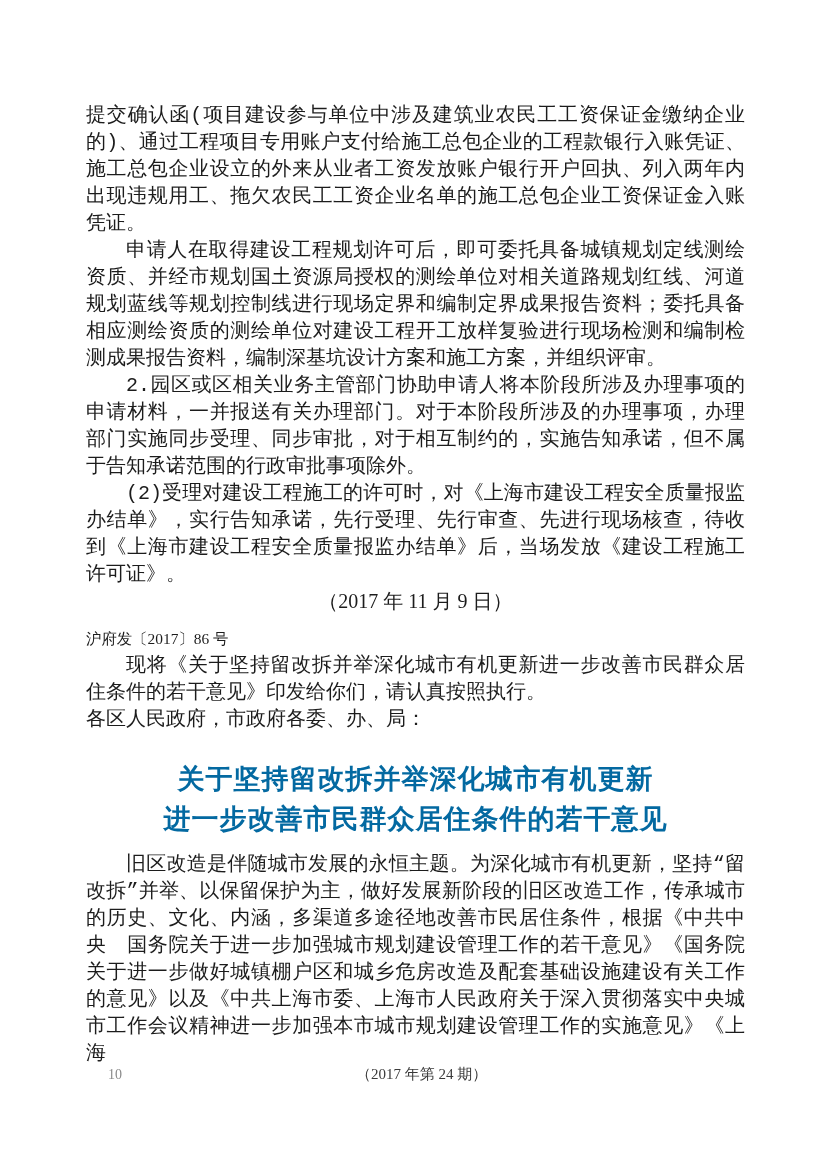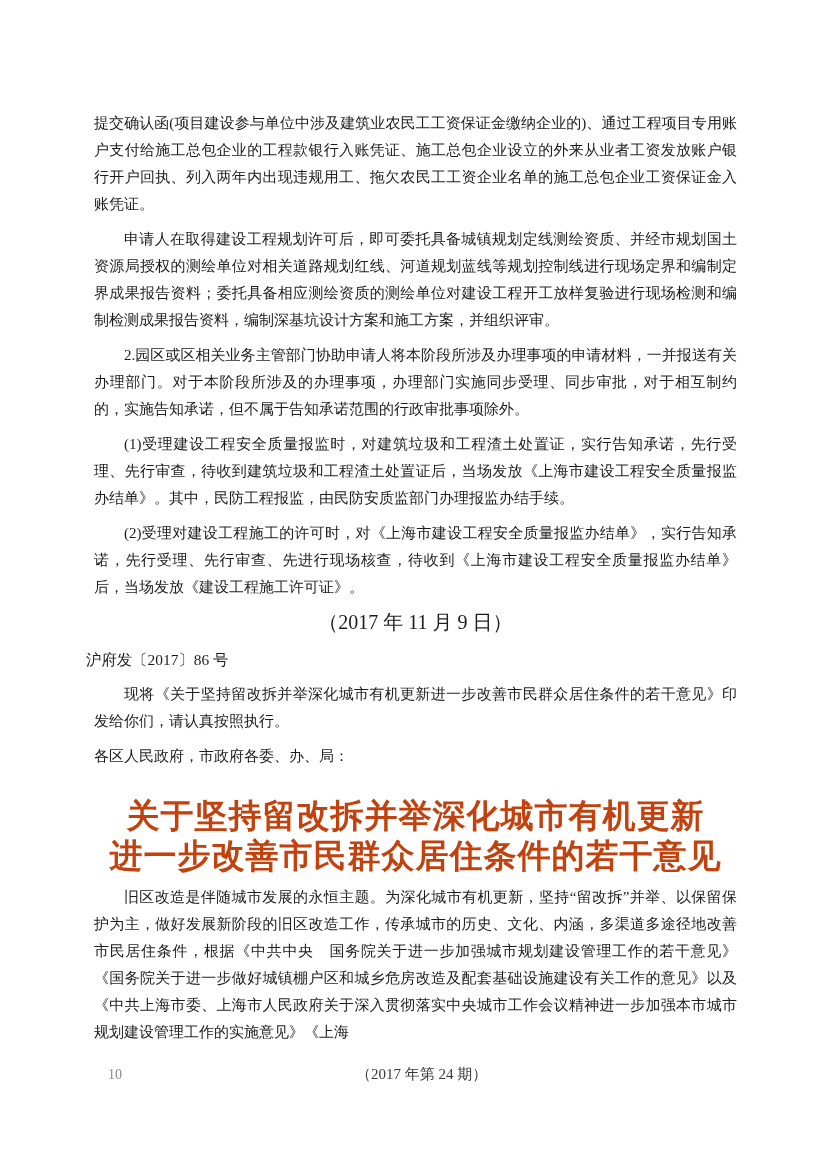--- a/index.html
+++ b/index.html
@@ -12,25 +12,26 @@
     color: #1c1c1c;
     overflow: hidden;
   }
   .content {
     position: absolute;
     left: 86px;
     top: 102px;
     width: 659px;
   }
   p.body {
-    margin: 8px;
-    font-size: 15px;
+    margin: 0;
+    font-size: 20px;
     line-height: 27px;
     text-align: justify;
     text-indent: 2em;
+    font-family: Liberation Mono, monospace;
   }
   p.body.no-indent { text-indent: 0; }
   .notice-title {
     margin: 24px 0 0 0;
     font-size: 29px;
     line-height: 43px;
     font-weight: bold;
     text-align: center;
     color: #0d0d0d;
     letter-spacing: 1px;
@@ -45,26 +46,26 @@
   .doc-number {
     margin-top: 10px;
     font-size: 15.4px;
     line-height: 27px;
     text-align: left;
   }
   .salutation {
     margin-top: 12px;
   }
   .opinions-title {
-    margin: 26px 0 4px 0;
-    font-size: 33px;
+    margin: 26px 0 12px 0;
+    font-size: 27px;
     line-height: 40px;
     font-weight: bold;
     text-align: center;
-    color: #c2410c;
+    color: #0369a1;
     letter-spacing: 1px;
   }
   .opinions-title span { display: block; }
   .intro { margin-top: 16px; }
   .footer {
     position: absolute;
     left: 86px;
     right: 82px;
     top: 1061px;
     height: 27px;
@@ -87,21 +88,20 @@
 </style>
 </head>
 <body>
 
 <div class="page">
   <div class="content">
 
     <p class="body no-indent">提交确认函(项目建设参与单位中涉及建筑业农民工工资保证金缴纳企业的)、通过工程项目专用账户支付给施工总包企业的工程款银行入账凭证、施工总包企业设立的外来从业者工资发放账户银行开户回执、列入两年内出现违规用工、拖欠农民工工资企业名单的施工总包企业工资保证金入账凭证。</p>
     <p class="body">申请人在取得建设工程规划许可后，即可委托具备城镇规划定线测绘资质、并经市规划国土资源局授权的测绘单位对相关道路规划红线、河道规划蓝线等规划控制线进行现场定界和编制定界成果报告资料；委托具备相应测绘资质的测绘单位对建设工程开工放样复验进行现场检测和编制检测成果报告资料，编制深基坑设计方案和施工方案，并组织评审。</p>
     <p class="body">2.园区或区相关业务主管部门协助申请人将本阶段所涉及办理事项的申请材料，一并报送有关办理部门。对于本阶段所涉及的办理事项，办理部门实施同步受理、同步审批，对于相互制约的，实施告知承诺，但不属于告知承诺范围的行政审批事项除外。</p>
-    <p class="body">(1)受理建设工程安全质量报监时，对建筑垃圾和工程渣土处置证，实行告知承诺，先行受理、先行审查，待收到建筑垃圾和工程渣土处置证后，当场发放《上海市建设工程安全质量报监办结单》。其中，民防工程报监，由民防安质监部门办理报监办结手续。</p>
     <p class="body">(2)受理对建设工程施工的许可时，对《上海市建设工程安全质量报监办结单》，实行告知承诺，先行受理、先行审查、先进行现场核查，待收到《上海市建设工程安全质量报监办结单》后，当场发放《建设工程施工许可证》。</p>
 
 
     <div class="notice-date">（2017 年 11 月 9 日）</div>
 
     <div class="doc-number">沪府发〔2017〕86 号</div>
 
     <p class="body">现将《关于坚持留改拆并举深化城市有机更新进一步改善市民群众居住条件的若干意见》印发给你们，请认真按照执行。</p>
 
     <p class="body no-indent salutation">各区人民政府，市政府各委、办、局：</p>

